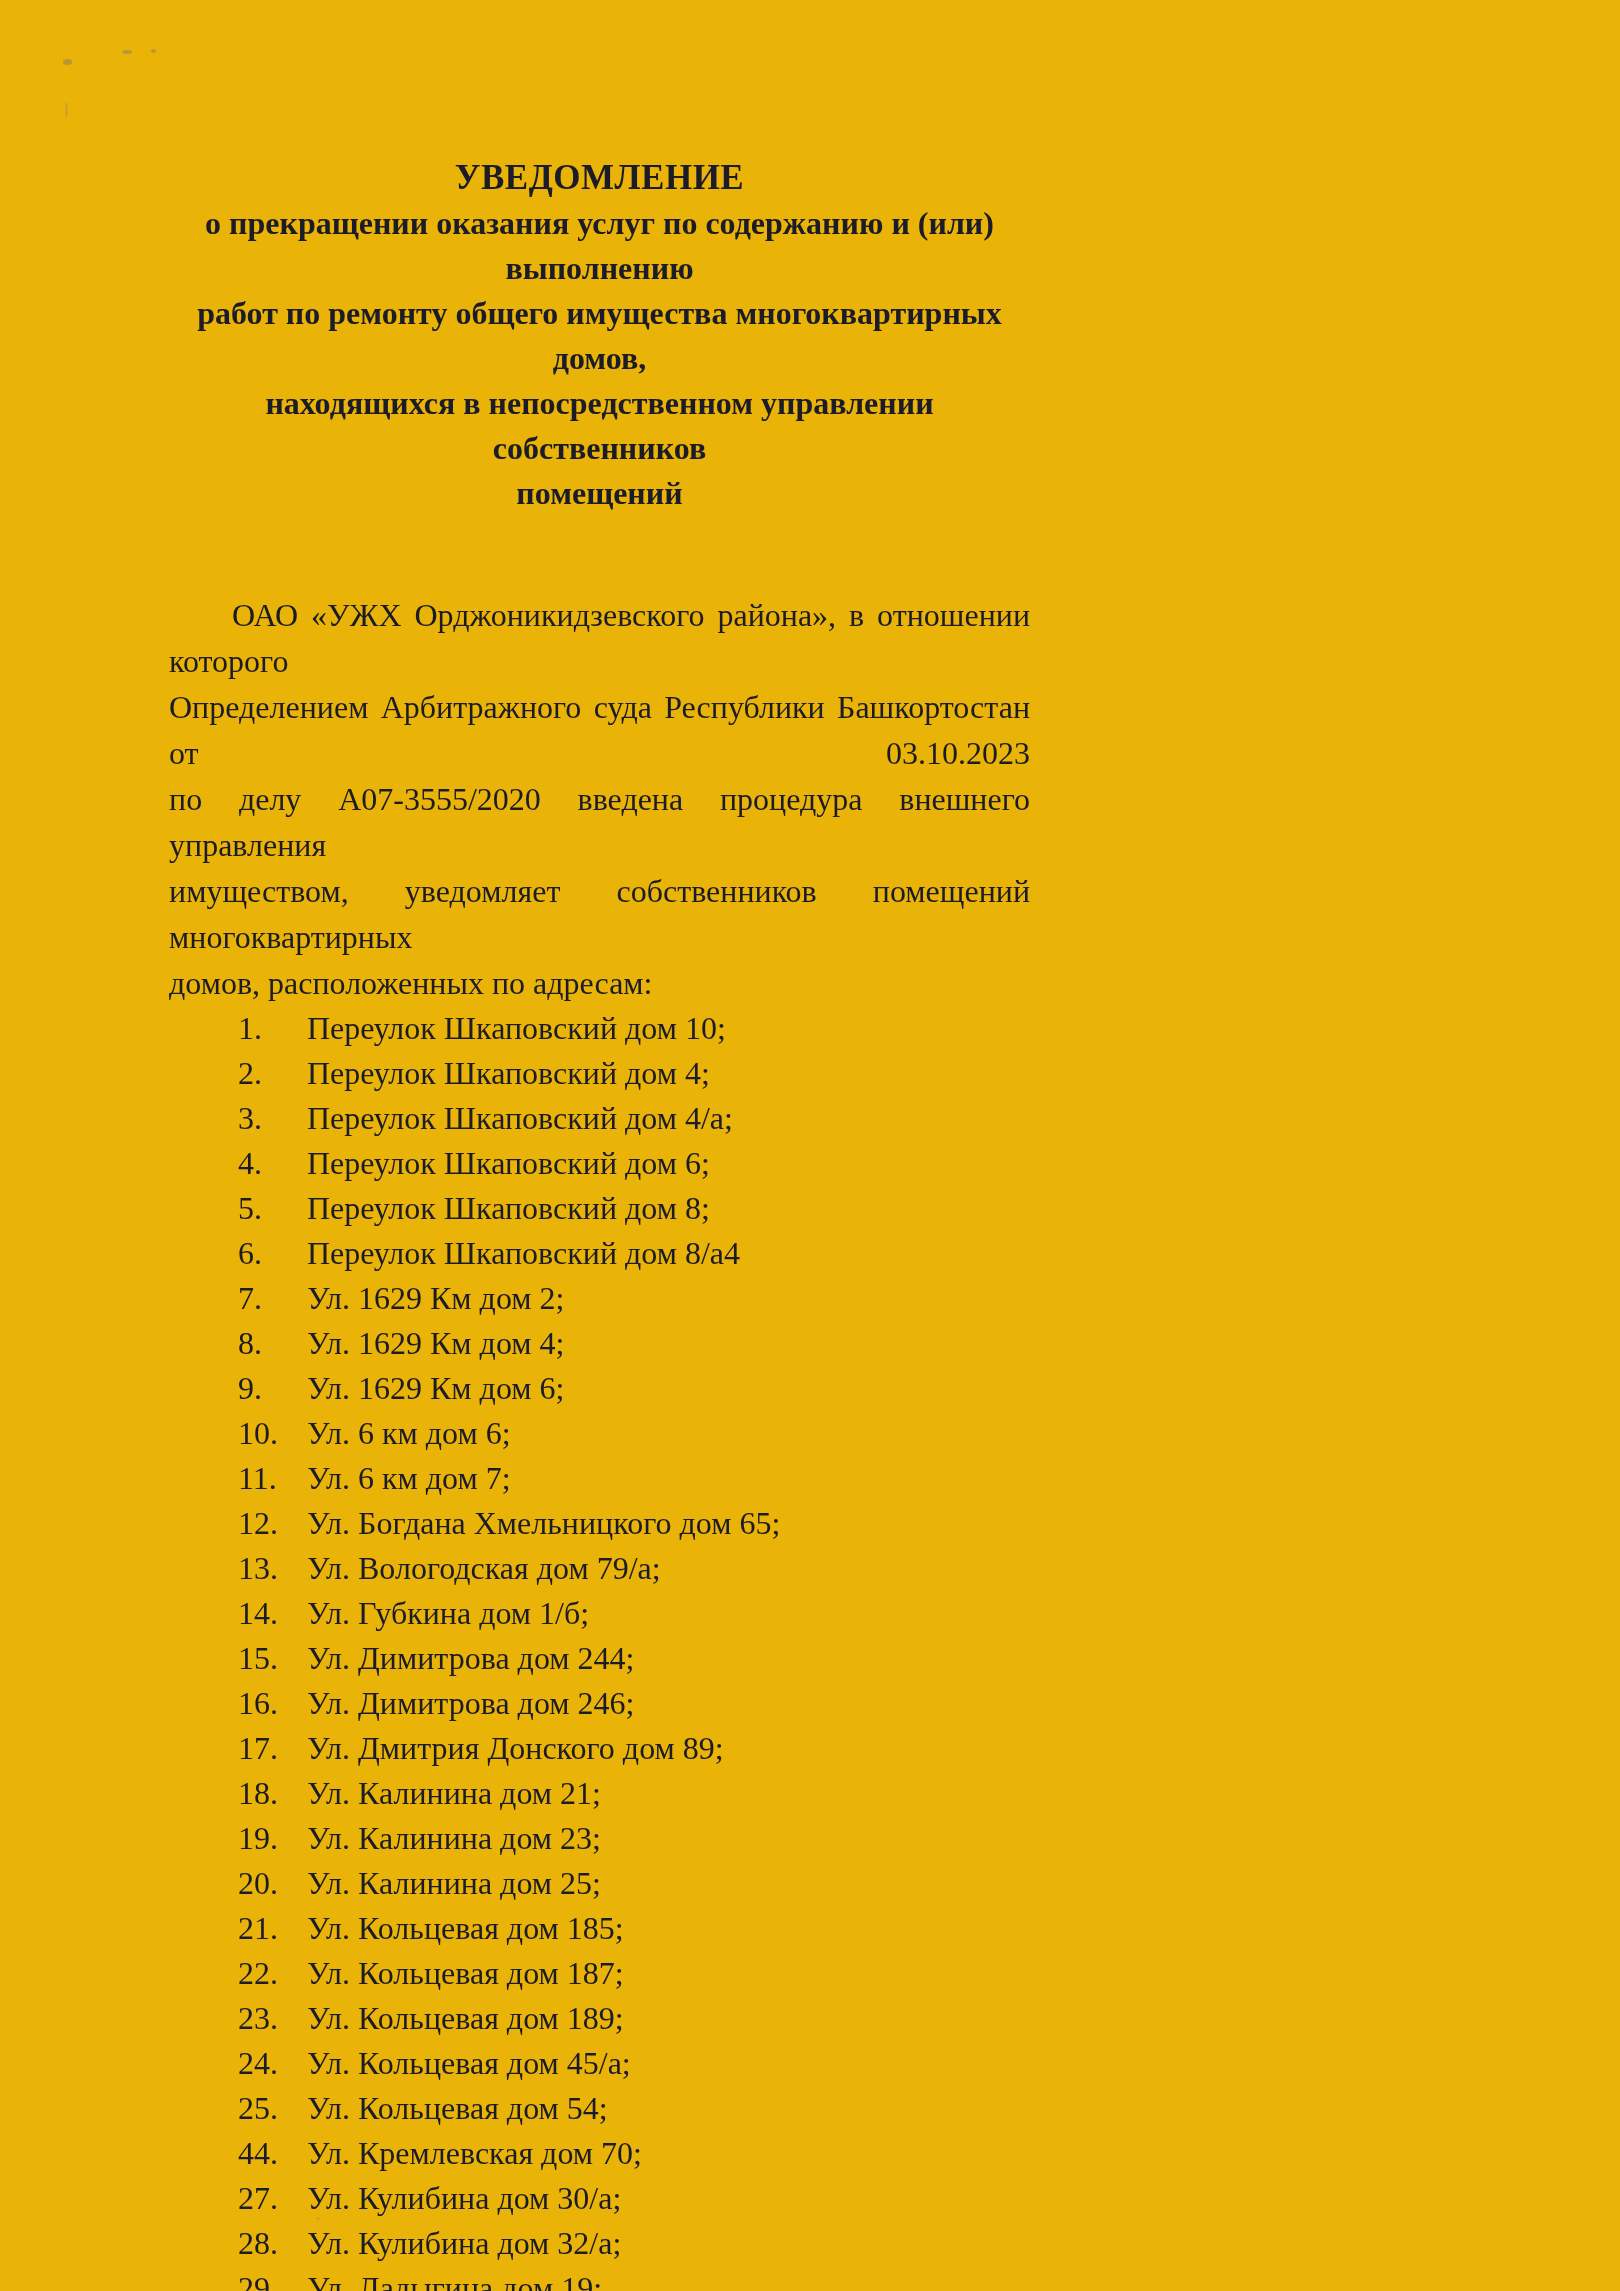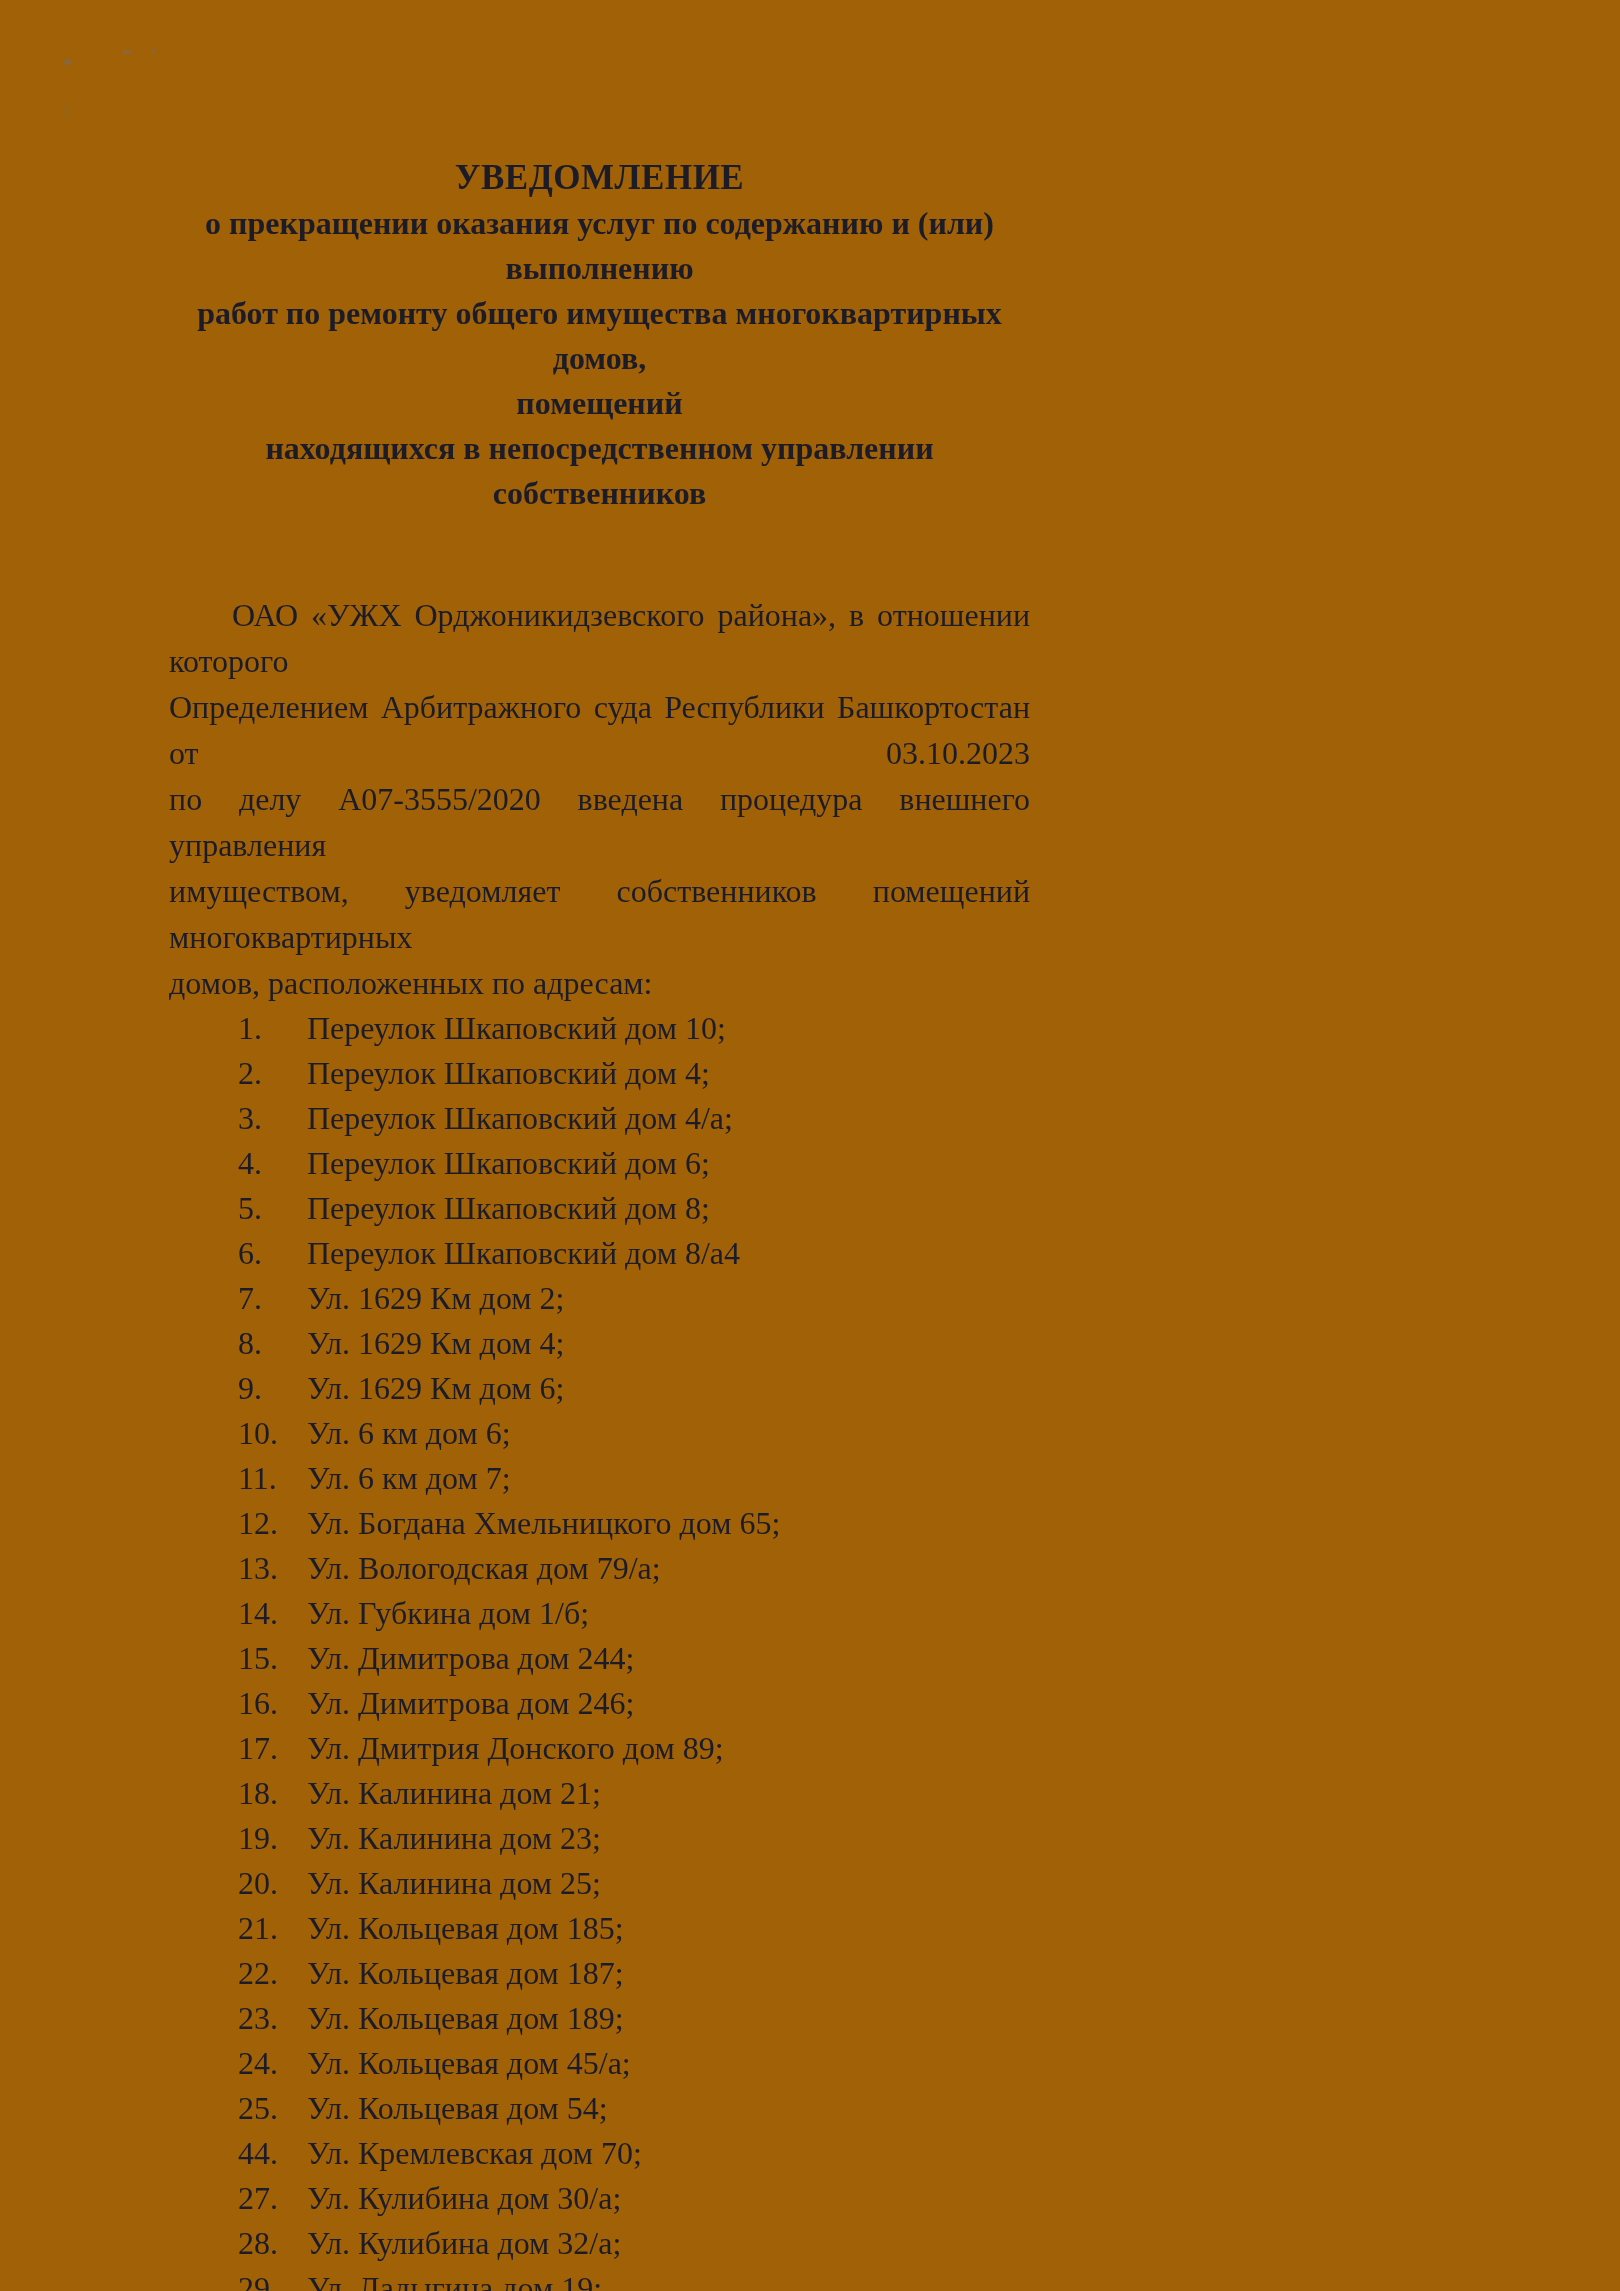--- a/index.html
+++ b/index.html
@@ -1,20 +1,20 @@
 <!DOCTYPE html>
 <html><head>
 <meta charset="utf-8">
 <style>
   html, body { margin: 0; padding: 0; background: #e8e8e8; }
   .page {
     position: relative;
     width: 1620px;
     height: 2292px;
-    background: #a16207;
+    background: #eab308;
     font-family: "Liberation Serif", serif;
     color: #1c1c28;
     overflow: hidden;
     margin: 0 auto;
   }
   .content {
     position: absolute;
     left: 169px;
     top: 155px;
     width: 861px;
@@ -79,22 +79,22 @@
   <span class="speck s5"></span>
   <span class="speck s6"></span>
 
   <div class="content">
 
     <div class="title">УВЕДОМЛЕНИЕ</div>
 
     <div>
       <div class="subtitle-line">о прекращении оказания услуг по содержанию и (или) выполнению</div>
       <div class="subtitle-line">работ по ремонту общего имущества многоквартирных домов,</div>
+      <div class="subtitle-line">находящихся в непосредственном управлении собственников</div>
       <div class="subtitle-line">помещений</div>
-      <div class="subtitle-line">находящихся в непосредственном управлении собственников</div>
     </div>
 
     <div class="para">
       <div class="pline first">ОАО «УЖХ Орджоникидзевского района», в отношении которого</div>
       <div class="pline">Определением Арбитражного суда Республики Башкортостан от 03.10.2023</div>
       <div class="pline">по делу А07-3555/2020 введена процедура внешнего управления</div>
       <div class="pline">имуществом, уведомляет собственников помещений многоквартирных</div>
       <div class="pline last">домов, расположенных по адресам:</div>
     </div>
 

